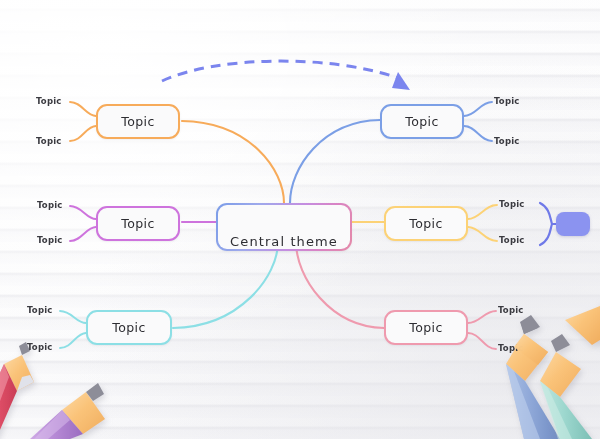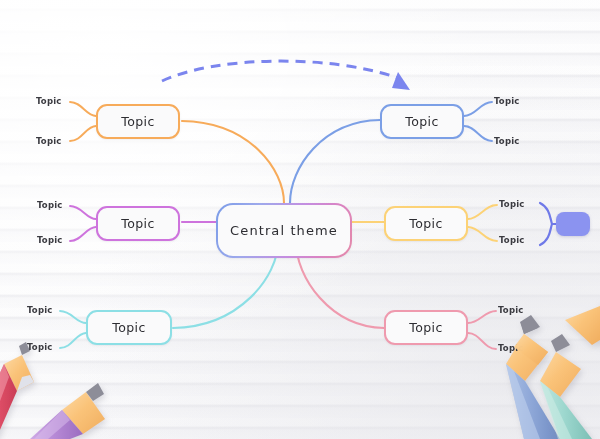--- a/index.html
+++ b/index.html
@@ -72,26 +72,27 @@
     cursor: default;
   }
   .node-label {
     font-size: 12.5px;
     letter-spacing: 0.4px;
     white-space: nowrap;
   }
 
   #node-central {
     left: 216px; top: 203px;
-    width: 136px; height: 55px;
+    width: 136px; height: 48px;
     border: 2px solid transparent;
-    border-radius: 17px;
+    border-radius: 11px;
     background:
       linear-gradient(#fafafb, #fafafb) padding-box,
       linear-gradient(112deg, #7a9ce8 0%, #9ea9ec 28%, #c58de0 58%, #d983c4 78%, #e58aa8 100%) border-box;
+    align-items: flex-end;
   }
   #node-central .node-label { font-size: 13px; letter-spacing: 1.1px; }
 
   .node-topic { width: 84px; height: 35px; }
 
   #node-orange { left: 96px; top: 104px; border-color: #f7ab5a; }
   #node-purple { left: 96px; top: 206px; border-color: #ce73dd; }
   #node-cyan   { left: 86px;  top: 310px; border-color: #8cdfe5; width: 86px; }
   #node-blue   { left: 380px; top: 104px; border-color: #7b9fe6; }
   #node-yellow { left: 384px; top: 206px; border-color: #fcd276; }

